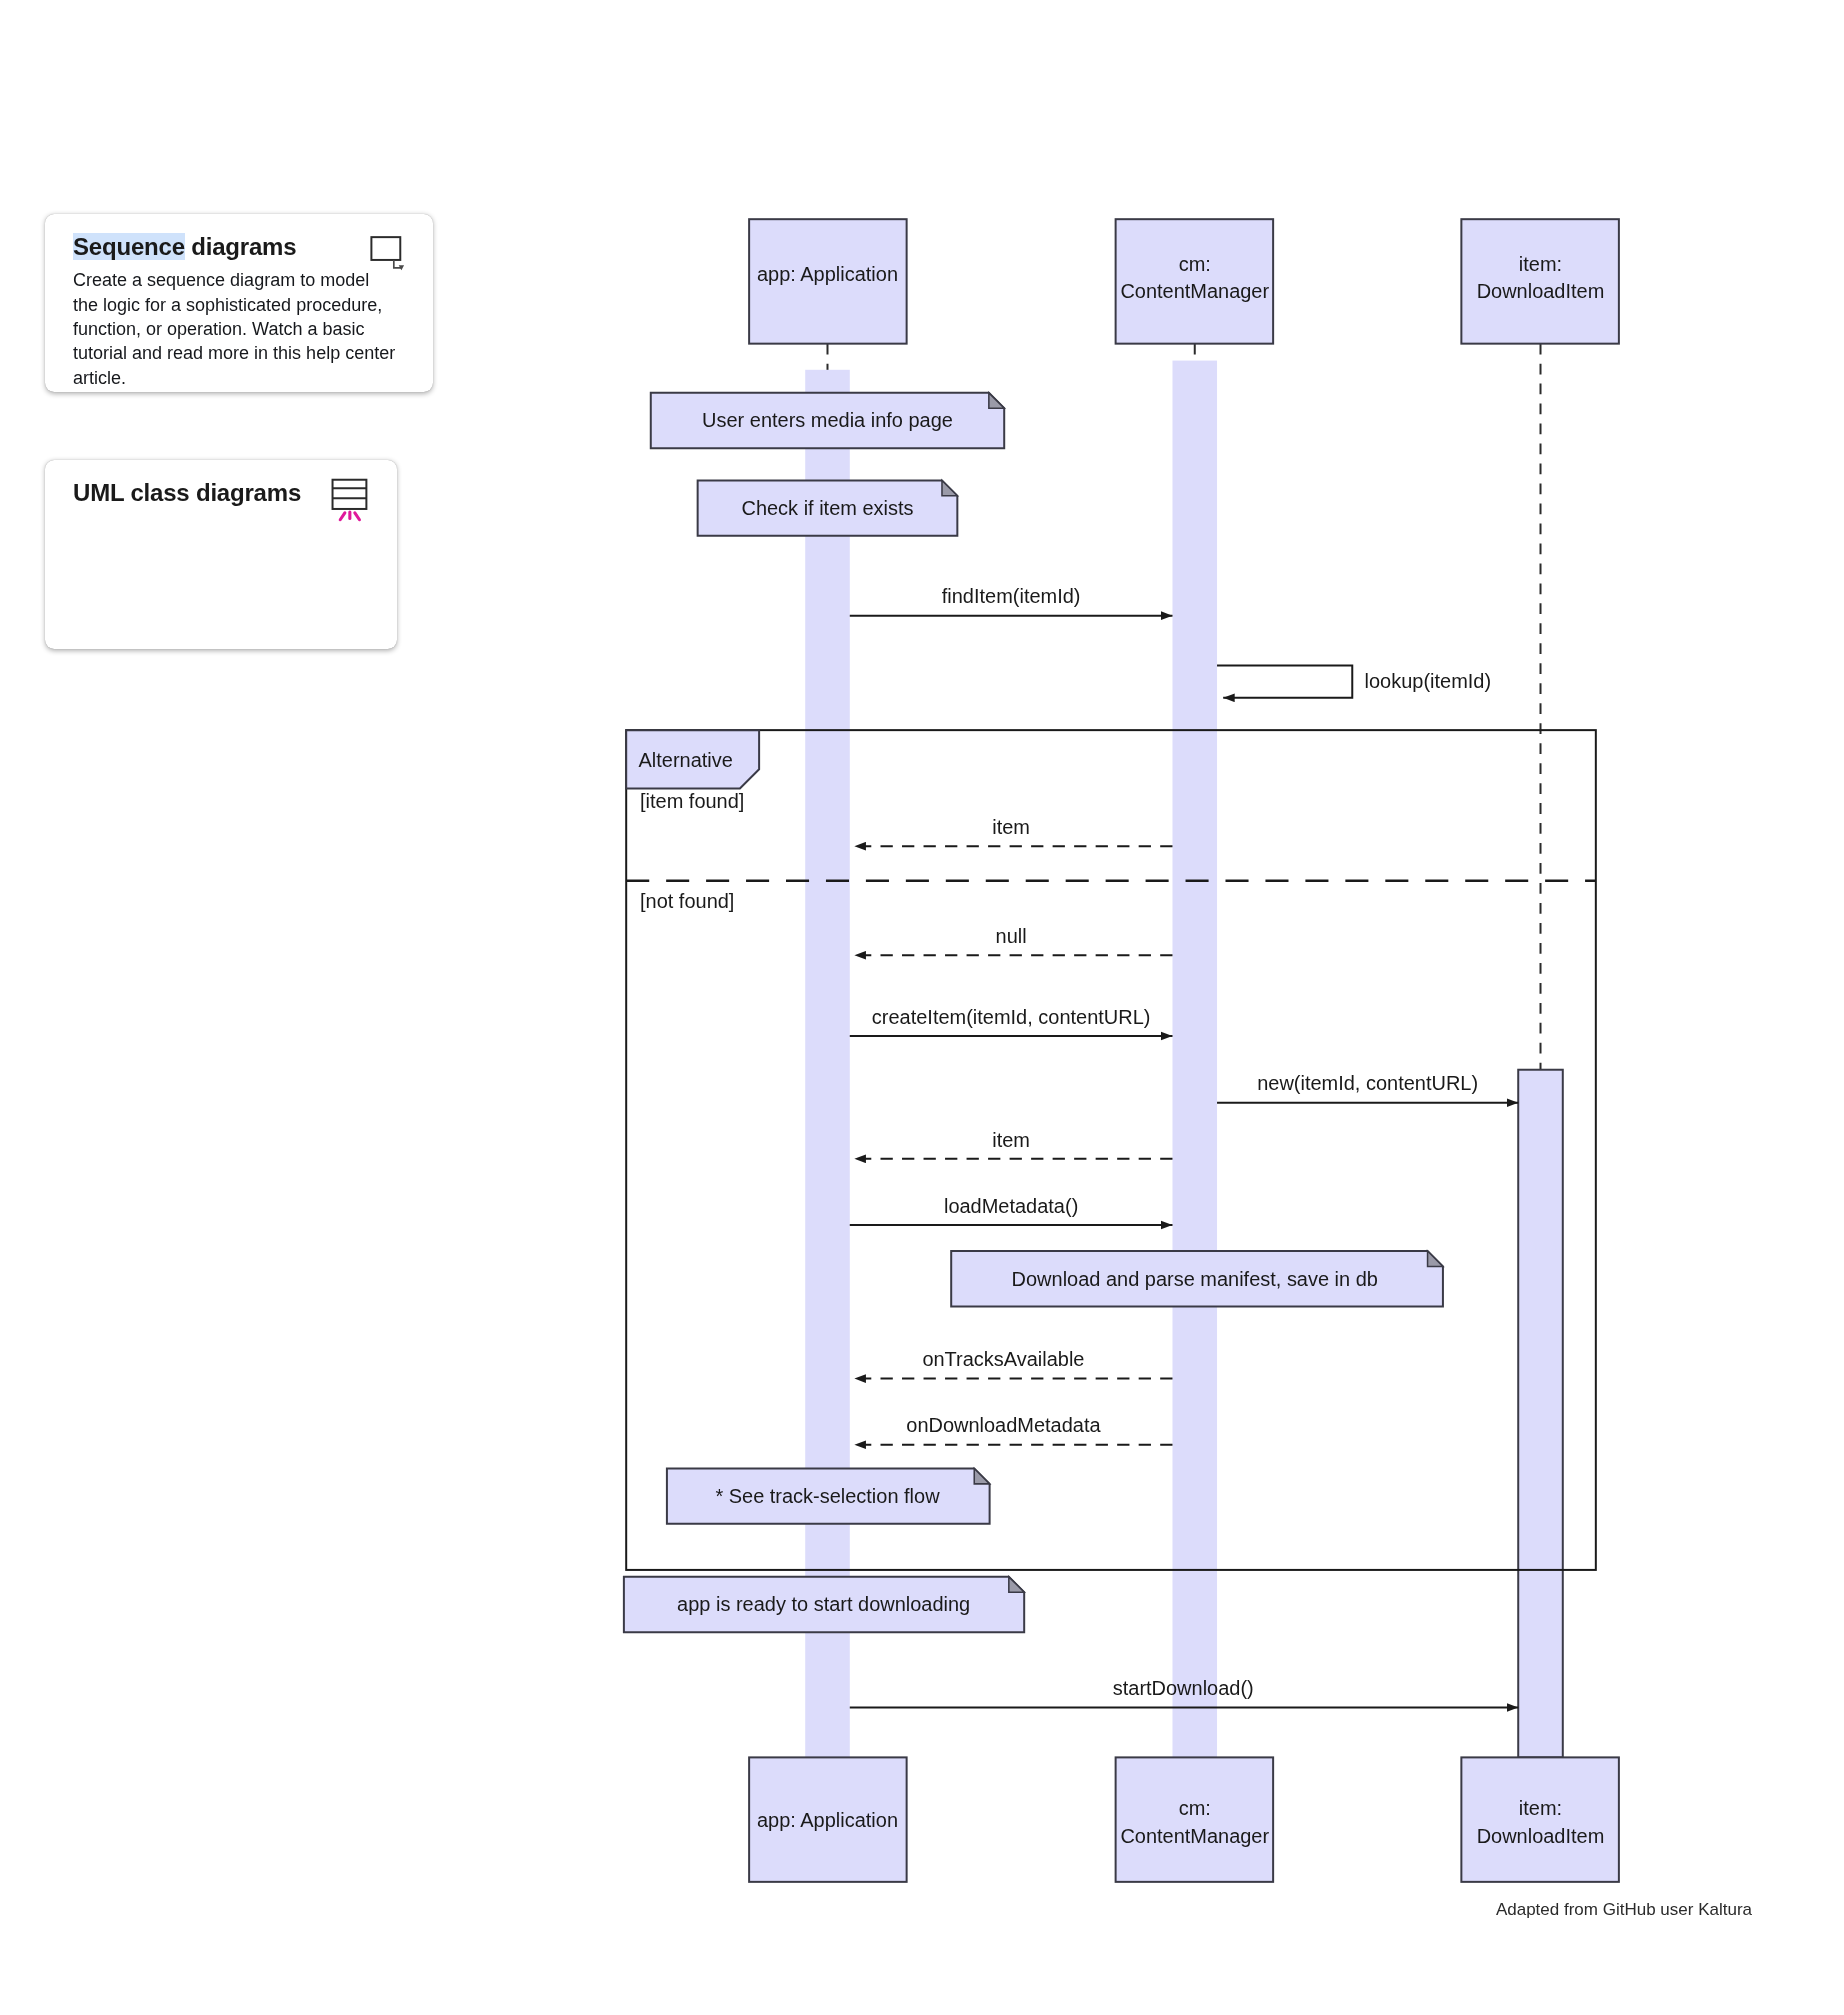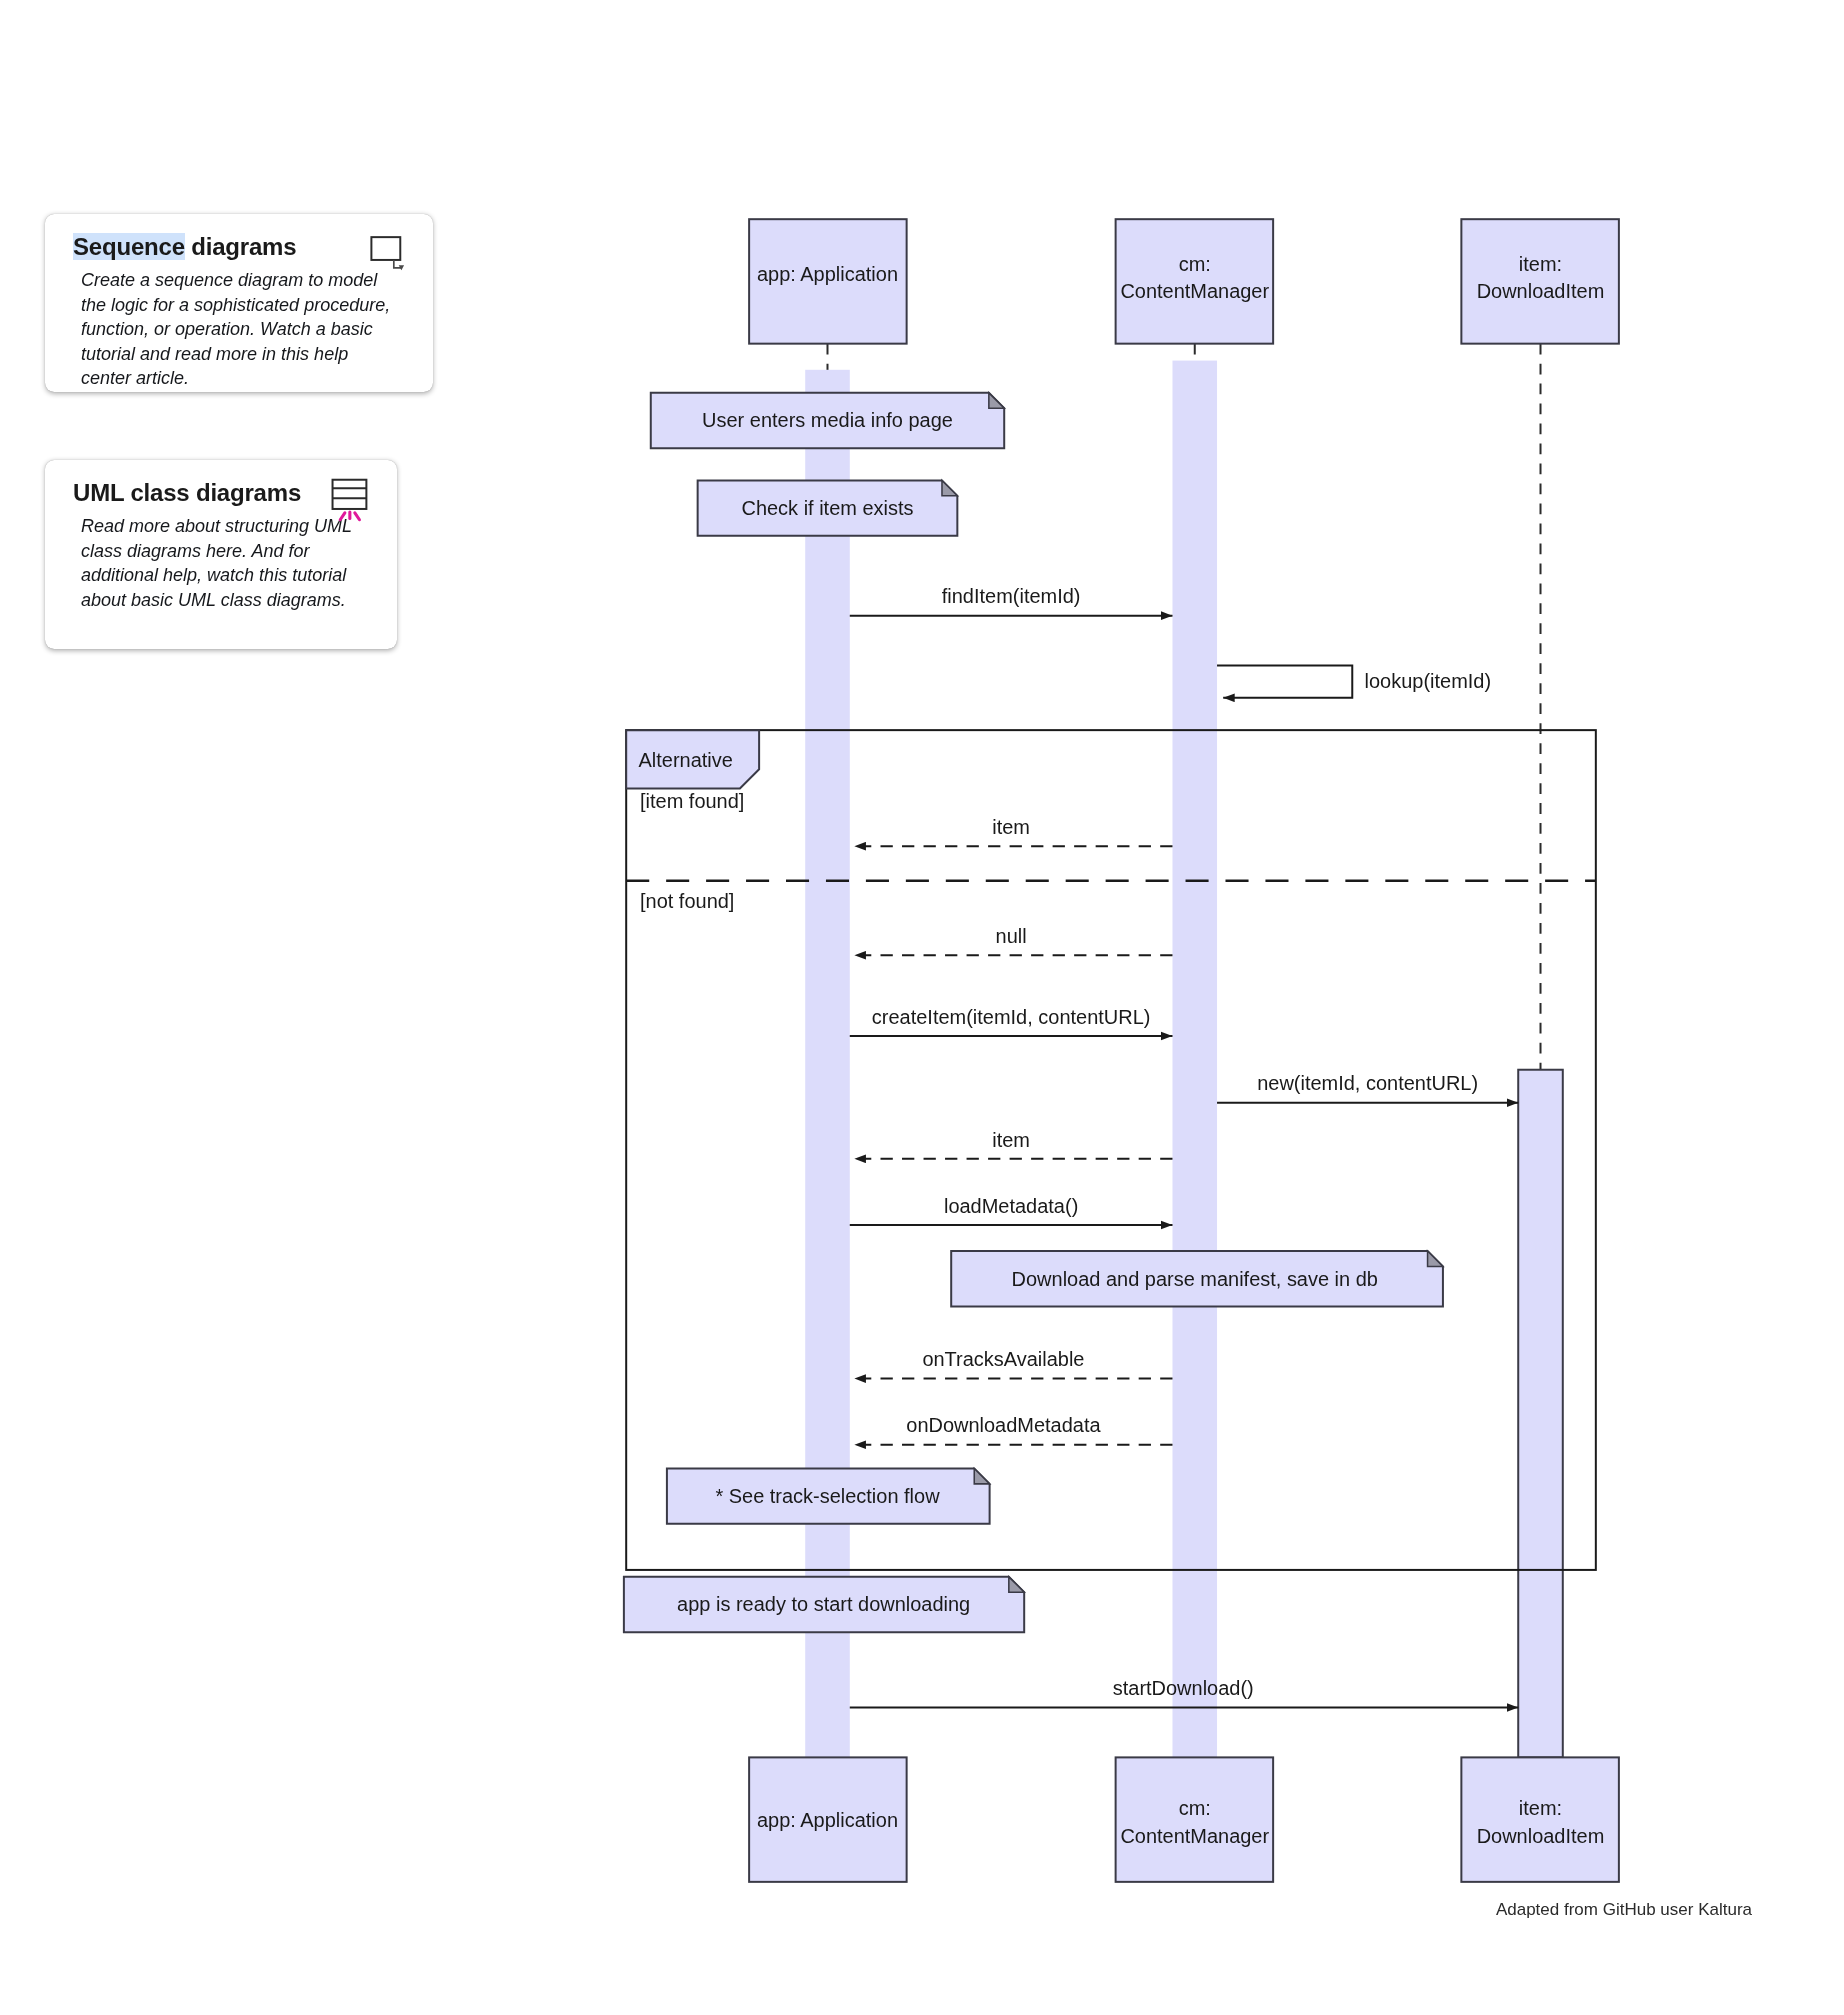--- a/index.html
+++ b/index.html
@@ -31,24 +31,23 @@
     margin: 0 0 7.7px 0;
     letter-spacing: -0.2px;
     line-height: 1.1;
   }
   .card-title .hl {
     background: #cfe2fb;
   }
   .card-body {
     font-size: 18px;
     line-height: 1.36;
-    margin: 8px;
+    margin: 0;
     color: #16181c;
     max-width: 323px;
-    font-style: italic;
   }
   .card-icon {
     position: absolute;
     top: 21.5px;
     right: 26px;
   }
 
   
   #diagram {
     position: absolute;
@@ -77,21 +76,20 @@
     <svg width="37" height="38" viewBox="0 0 48 50">
       <rect x="1.5" y="1.5" width="38" height="30" fill="#ffffff" stroke="#2b2b2b" stroke-width="2.6"></rect>
       <path d="M31 31.5 L31 42 L41 42" fill="none" stroke="#4a4a4a" stroke-width="2.2"></path>
       <path d="M37.5 38.5 L41 45 L44.5 38.5 Z" fill="#4a4a4a"></path>
     </svg>
   </span>
 </div>
 
 <div class="card" style="left:45px; top:460px; width:352px; height:189px;">
   <h2 class="card-title"><span class="hl"></span><span>UML class diagrams</span></h2>
-  <p class="card-body">Read more about structuring UML class diagrams here. And for additional help, watch this tutorial about basic UML class diagrams.</p>
   <span class="card-icon" style="top:18.4px;">
     <svg width="40" height="45" viewBox="0 0 52 58">
       <rect x="2" y="2" width="44" height="38" fill="#ffffff" stroke="#2b2b2b" stroke-width="2.6"></rect>
       <line x1="2" y1="13" x2="46" y2="13" stroke="#2b2b2b" stroke-width="2.6"></line>
       <line x1="2" y1="26" x2="46" y2="26" stroke="#2b2b2b" stroke-width="2.6"></line>
       <path d="M12 54 L18 45" stroke="#e0199b" stroke-width="4" stroke-linecap="round"></path>
       <path d="M24.5 52.5 L24.5 44" stroke="#e0199b" stroke-width="4" stroke-linecap="round"></path>
       <path d="M37 54 L31 45" stroke="#e0199b" stroke-width="4" stroke-linecap="round"></path>
     </svg>
   </span>

